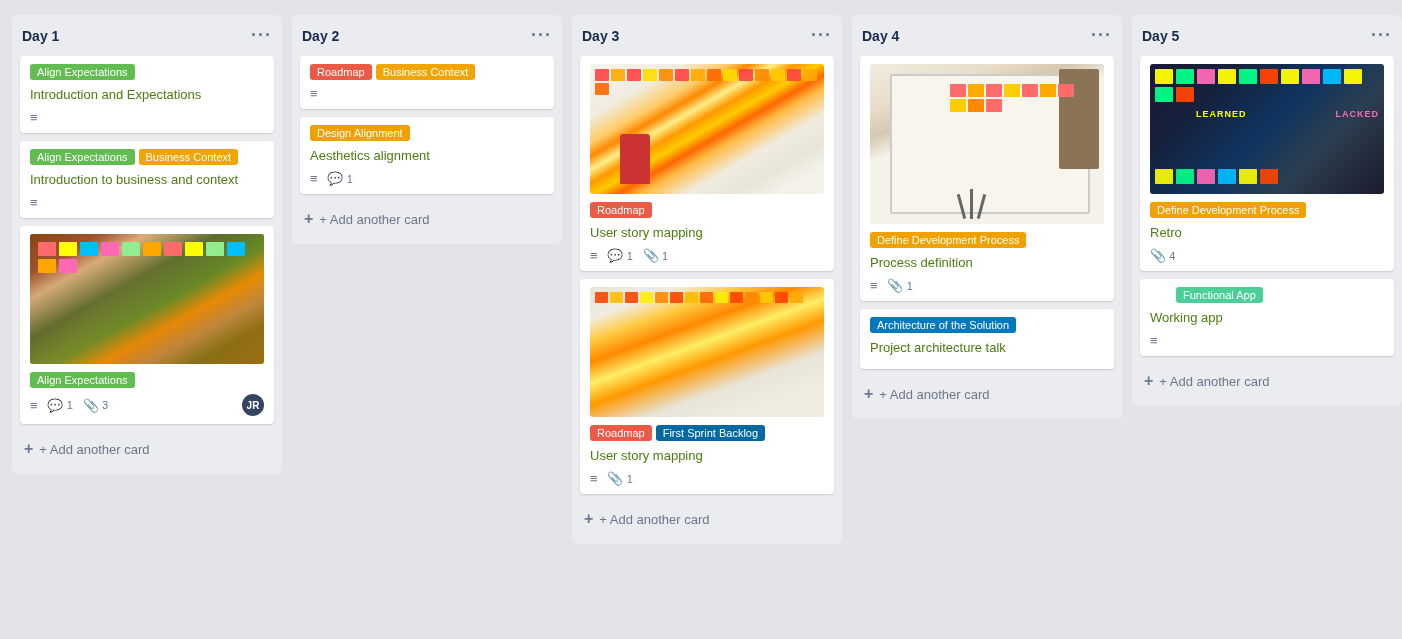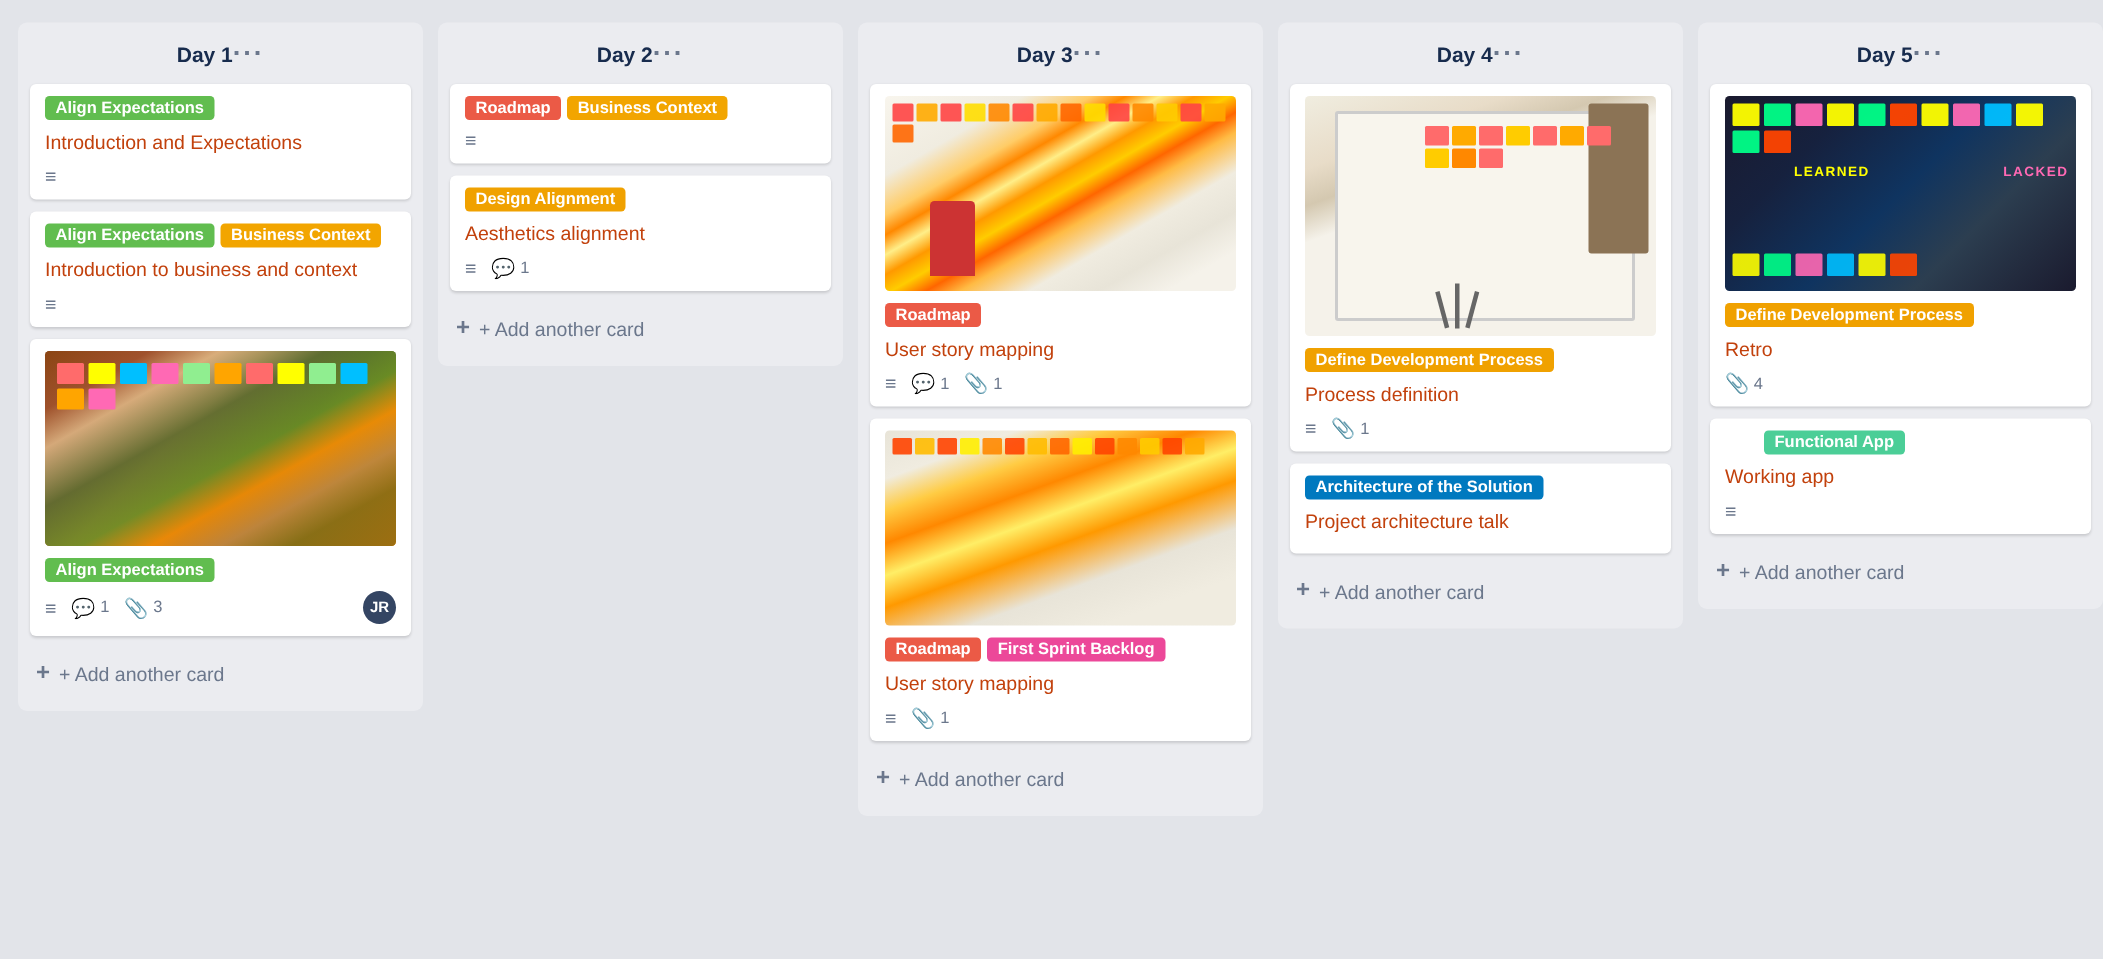--- a/index.html
+++ b/index.html
@@ -22,21 +22,21 @@
       border-radius: 6px;
       width: 270px;
       min-width: 270px;
       padding: 10px 8px;
       display: flex;
       flex-direction: column;
       gap: 0;
     }
     .column-header {
       display: flex;
-      justify-content: center;
+      justify-content: space-between;
       align-items: center;
       margin-bottom: 10px;
       padding: 0 2px;
     }
     .column-title {
       font-weight: 700;
       font-size: 14px;
       color: #172b4d;
     }
     .column-menu {
@@ -58,33 +58,33 @@
       display: flex;
       flex-wrap: wrap;
       gap: 4px;
       margin-bottom: 6px;
     }
     .tag {
       display: inline-block;
       border-radius: 3px;
       padding: 2px 7px;
       font-size: 11px;
-      font-weight: 700;
+      font-weight: 400;
       color: #fff;
     }
     .tag-green { background: #61bd4f; }
     .tag-orange-dark { background: #f2a500; }
     .tag-red { background: #eb5a46; }
-    .tag-purple { background: #ec4899; }
+    .tag-purple { background: #0369a1; }
     .tag-blue { background: #0079bf; }
     .tag-yellow-dark { background: #f0a100; color: #fff; }
     .tag-green2 { background: #4bce97; margin-left: 26px; }
     .card-title {
       font-size: 13px;
-      color: #c2410c;
+      color: #4d7c0f;
       line-height: 1.4;
       margin-bottom: 4px;
     }
     .card-footer {
       display: flex;
       align-items: center;
       gap: 10px;
       margin-top: 6px;
     }
     .card-footer-item {

